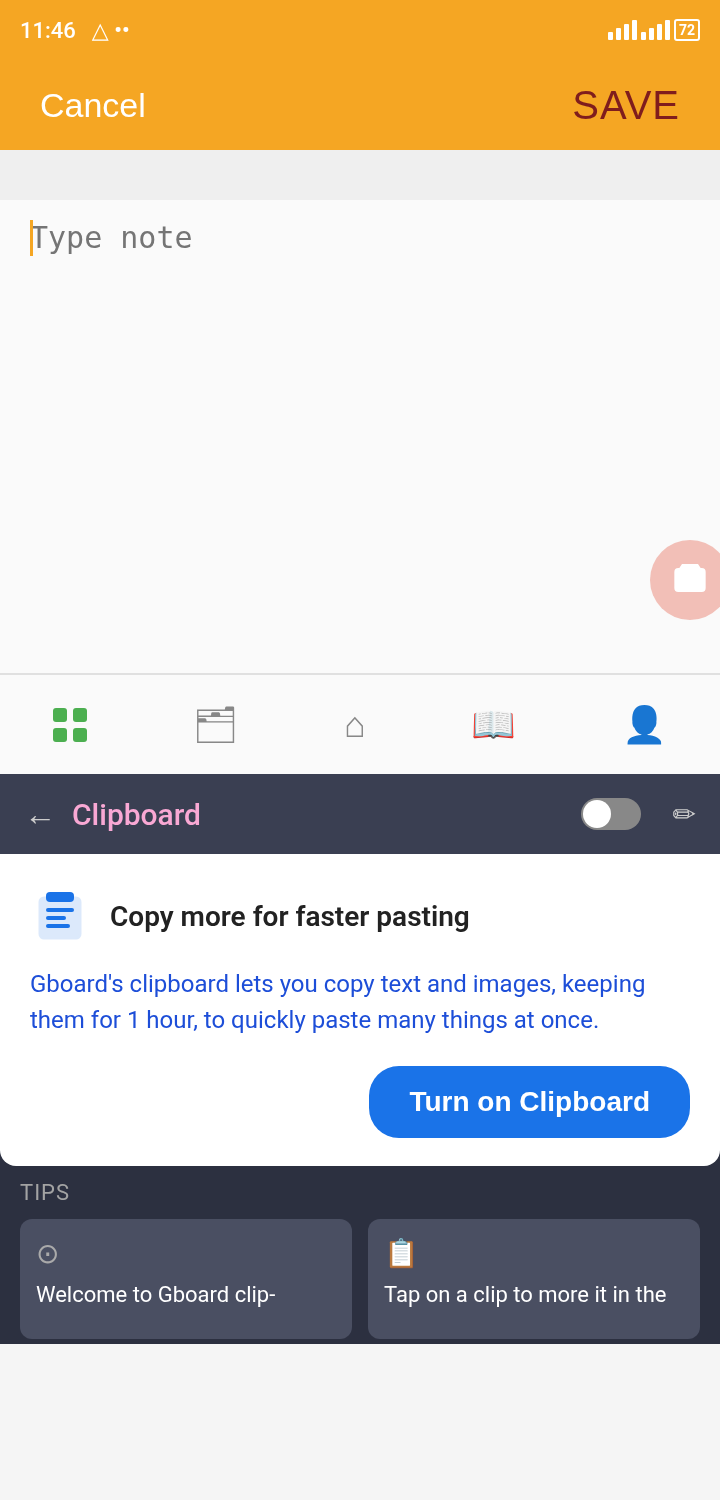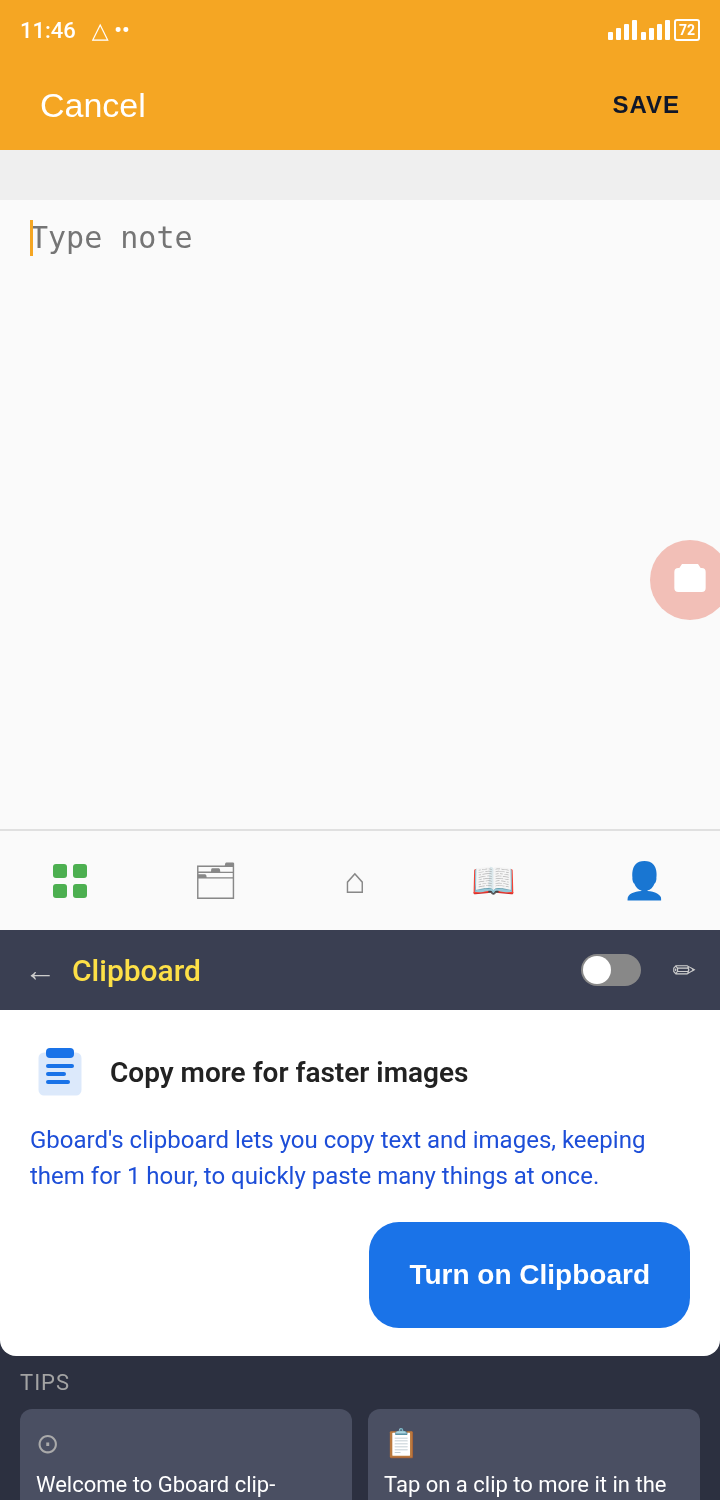--- a/index.html
+++ b/index.html
@@ -45,33 +45,33 @@
     }
     .action-bar-cancel {
       color: white;
       font-size: 34px;
       font-weight: 400;
       background: none;
       border: none;
       cursor: pointer;
     }
     .action-bar-save {
-      color: #0f172a;
-      font-size: 24px;
-      font-weight: 700;
+      color: #7f1d1d;
+      font-size: 40px;
+      font-weight: 400;
       background: none;
       border: none;
       cursor: pointer;
       letter-spacing: 1px;
     }
 
     
     .note-area {
       background: #fafafa;
-      height: 680px;
+      height: 524px;
       position: relative;
       border-bottom: 1px solid #e0e0e0;
     }
     .note-title-bar {
       height: 50px;
       background: #e8e8e8;
       opacity: 0.6;
     }
     .note-input {
       width: 100%;
@@ -145,21 +145,21 @@
     
     .clipboard-header {
       background: #3a3f52;
       height: 80px;
       display: flex;
       align-items: center;
       padding: 0 24px;
       gap: 16px;
     }
     .back-arrow { color: #ccc; font-size: 32px; cursor: pointer; }
-    .clipboard-title { color: #fde047; font-size: 30px; font-weight: 500; flex: 1; }
+    .clipboard-title { color: #f9a8d4; font-size: 30px; font-weight: 500; flex: 1; }
     .toggle-switch {
       width: 60px;
       height: 32px;
       background: #888;
       border-radius: 16px;
       position: relative;
       cursor: pointer;
     }
     .toggle-knob {
       width: 28px;
@@ -204,21 +204,21 @@
       font-size: 24px;
       color: #1d4ed8;
       line-height: 1.5;
       margin-bottom: 28px;
     }
     .turn-on-btn {
       background: #1a73e8;
       color: white;
       border: none;
       border-radius: 30px;
-      padding: 37px 40px;
+      padding: 20px 40px;
       font-size: 28px;
       font-weight: 600;
       cursor: pointer;
       float: right;
     }
     .clearfix::after { content: ''; display: table; clear: both; }
 
     
     .tips-section {
       padding: 14px 20px 10px 20px;
@@ -331,21 +331,21 @@
     <div class="promo-card-header">
       <div class="clipboard-icon-blue">
         <svg width="48" height="52" viewBox="0 0 24 26" fill="none">
           <rect x="2" y="4" width="20" height="20" rx="2" fill="#1a73e8" opacity="0.15" stroke="#1a73e8" stroke-width="1.5"></rect>
           <rect x="5" y="1" width="14" height="5" rx="2" fill="#1a73e8"></rect>
           <rect x="5" y="9" width="14" height="2" rx="1" fill="#1a73e8"></rect>
           <rect x="5" y="13" width="10" height="2" rx="1" fill="#1a73e8"></rect>
           <rect x="5" y="17" width="12" height="2" rx="1" fill="#1a73e8"></rect>
         </svg>
       </div>
-      <span class="promo-card-title">Copy more for faster images</span>
+      <span class="promo-card-title">Copy more for faster pasting</span>
     </div>
     <div class="promo-card-body">Gboard's clipboard lets you copy text and images, keeping them for 1 hour, to quickly paste many things at once.</div>
     <div class="clearfix">
       <button class="turn-on-btn">Turn on Clipboard</button>
     </div>
   </div>
 
   <div class="tips-section">
     <div class="tips-label">TIPS</div>
     <div class="tips-cards">

